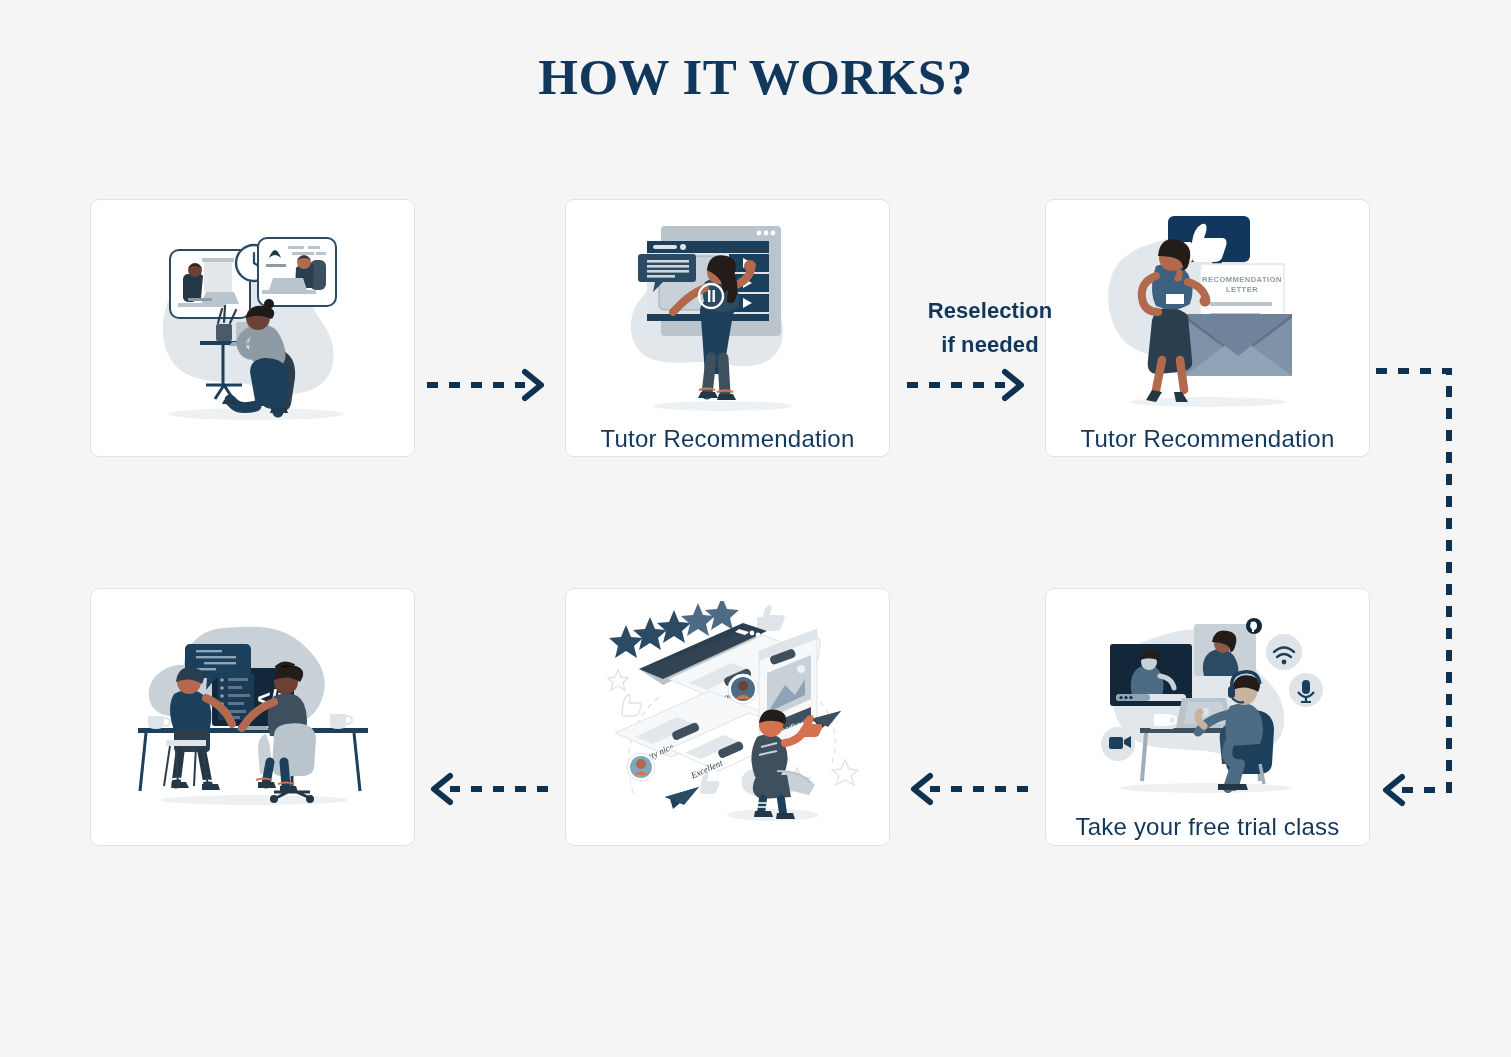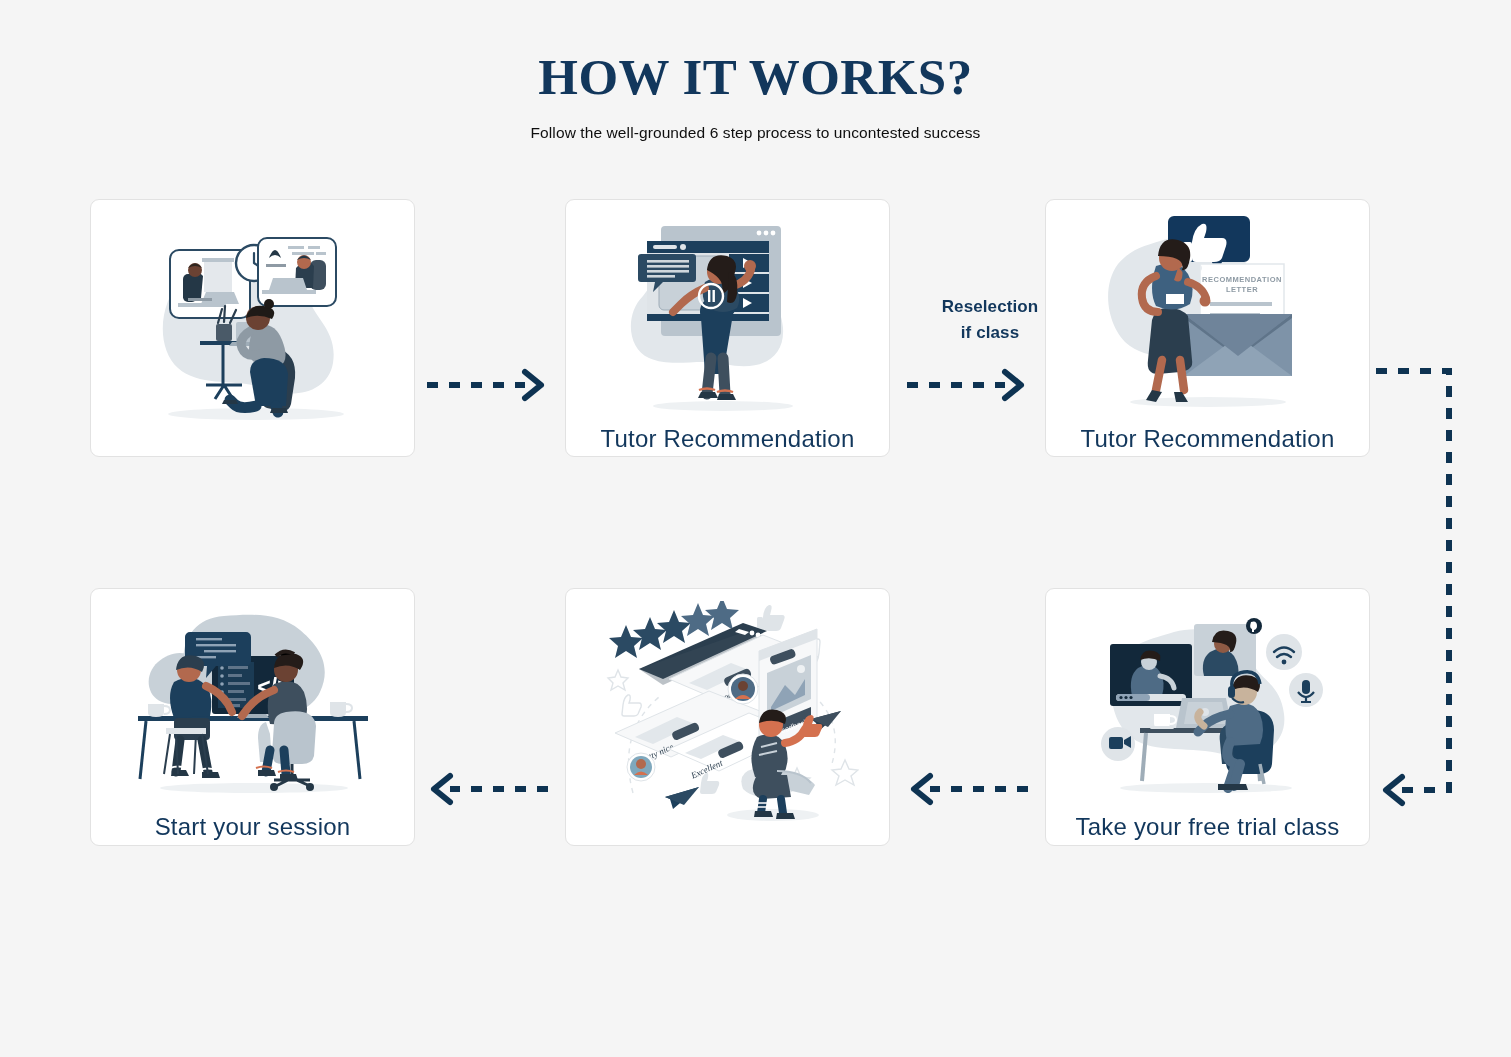--- a/index.html
+++ b/index.html
@@ -74,39 +74,38 @@
     line-height: 1.5;
     letter-spacing: 0.2px;
     padding: 0 18px;
   }
 
   
   .connector { position: absolute; }
   .note-label {
     position: absolute;
     text-align: center;
-    font-size: 17px;
+    font-size: 22px;
     font-weight: 700;
     color: #12375c;
     line-height: 1.55;
     letter-spacing: 0.1px;
   }
   .arrow-1 { left: 425px; top: 368px; }
   .arrow-2 { left: 905px; top: 368px; }
   .note-1  { left: 895px; top: 294px; width: 190px; }
   .arrow-3 { left: 425px; top: 772px; }
   .arrow-4 { left: 905px; top: 772px; }
   .loop    { left: 1374px; top: 362px; }
 </style>
 </head>
 <body>
 
 <div class="header">
   <div class="page-title">HOW IT WORKS?</div>
-  <div class="page-subtitle">Follow the well-grounded 6 step process to uncontested success</div>
 </div>
 
 <div class="card card-r1 card-c1">
   <div class="card-art">
     <svg width="250" height="215" viewBox="0 0 250 215" xmlns="http://www.w3.org/2000/svg">
       <path d="M55 60 C30 85 28 130 50 150 C72 170 110 160 135 170 C165 182 200 175 205 145 C210 112 185 100 180 78 C175 52 140 40 110 42 C85 44 70 46 55 60 Z" fill="#e2e7eb"></path>
       <ellipse cx="128" cy="196" rx="88" ry="6" fill="#eef1f3"></ellipse>
 
       <rect x="42" y="32" width="80" height="68" rx="9" fill="#fff" stroke="#2b4a63" stroke-width="2"></rect>
       <rect x="76" y="42" width="28" height="32" fill="#e4e8ec"></rect>
@@ -313,21 +312,20 @@
       <path d="M164 164 v14 M146 180 l36 0 M164 178 l-16 8 M164 178 l18 8" stroke="#243746" stroke-width="3"></path>
       <circle cx="146" cy="187" r="4" fill="#243746"></circle>
       <circle cx="182" cy="187" r="4" fill="#243746"></circle>
       <path d="M142 150 l-4 22 M156 150 l2 24" stroke="#1c3f5c" stroke-width="9" stroke-linecap="round"></path>
       <path d="M130 170 h16 l2 6 h-18z" fill="#243746"></path>
       <path d="M152 174 h16 l2 6 h-18z" fill="#243746"></path>
       <path d="M128 168 q8 -3 16 0" stroke="#d4714f" stroke-width="2" fill="none"></path>
       <path d="M150 172 q8 -3 16 0" stroke="#d4714f" stroke-width="2" fill="none"></path>
     </svg>
   </div>
-  <div class="card-label">Start your session</div>
 </div>
 
 <div class="card card-r2 card-c2">
   <div class="card-art">
     <svg width="262" height="228" viewBox="0 0 262 228" xmlns="http://www.w3.org/2000/svg">
       <path d="M36 192 q-16 -60 26 -96" fill="none" stroke="#dfe4e8" stroke-width="1.4" stroke-dasharray="5 5"></path>
       <path d="M216 94 q32 28 18 72" fill="none" stroke="#dfe4e8" stroke-width="1.4" stroke-dasharray="5 5"></path>
 
       <g fill="#2b4a63">
         <path d="M24 36 l5 -12 l5 12 l12 1 l-9 8 l3 12 l-11 -7 l-11 7 l3 -12 l-9 -8z"></path>
@@ -494,21 +492,21 @@
 
 <div class="connector arrow-1">
   <svg width="125" height="34" viewBox="0 0 125 34" xmlns="http://www.w3.org/2000/svg">
     <path d="M2 17 H100" stroke="#0e3352" stroke-width="6" stroke-dasharray="11 11" stroke-linecap="butt"></path>
     <path d="M100 4 L116 17 L100 30" fill="none" stroke="#0e3352" stroke-width="6" stroke-linecap="round" stroke-linejoin="round"></path>
   </svg>
 </div>
 
 <div class="note-label note-1">
   <div>Reselection</div>
-  <div>if class</div>
+  <div>if needed</div>
 </div>
 
 <div class="connector arrow-2">
   <svg width="125" height="34" viewBox="0 0 125 34" xmlns="http://www.w3.org/2000/svg">
     <path d="M2 17 H100" stroke="#0e3352" stroke-width="6" stroke-dasharray="11 11" stroke-linecap="butt"></path>
     <path d="M100 4 L116 17 L100 30" fill="none" stroke="#0e3352" stroke-width="6" stroke-linecap="round" stroke-linejoin="round"></path>
   </svg>
 </div>
 
 <div class="connector arrow-3">

